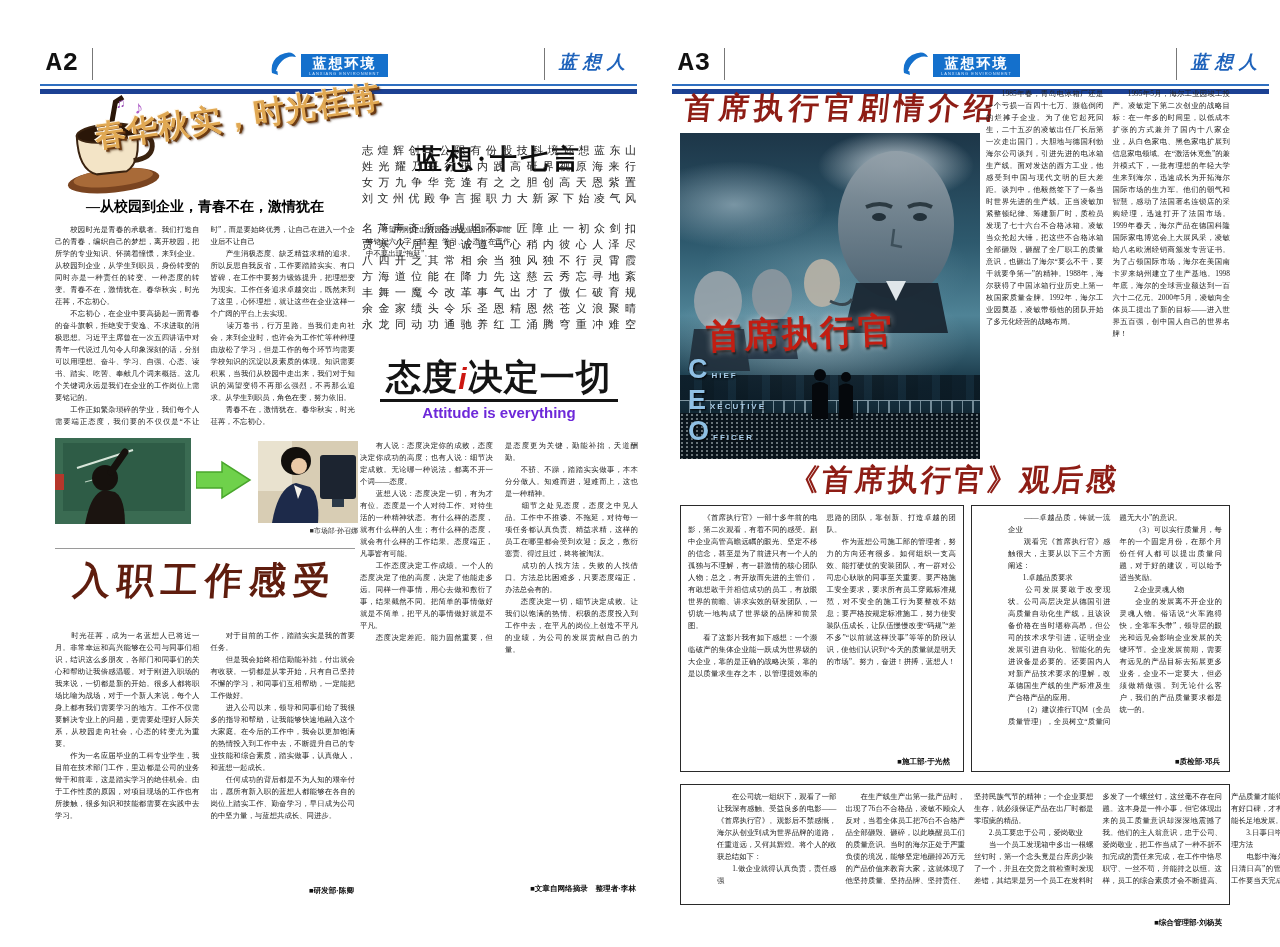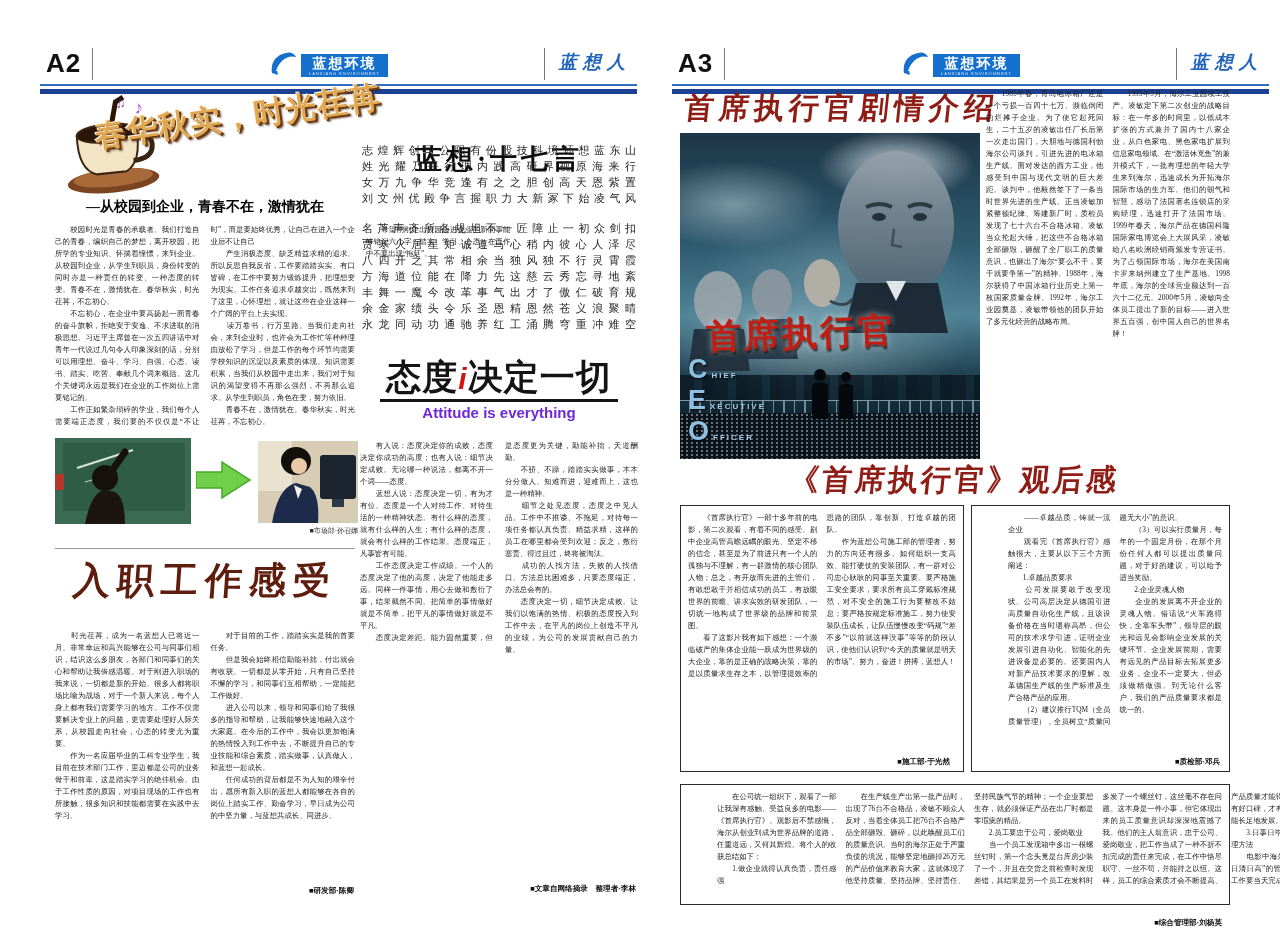--- a/index.html
+++ b/index.html
@@ -3,21 +3,21 @@
 <meta charset="utf-8">
 <style>
   html,body{margin:0;padding:0;background:#fbfbf8;}
   .sheet{position:relative;width:1280px;height:947px;background:#ffffff;overflow:hidden;
          font-family:"Liberation Serif","DejaVu Serif",serif;color:#1c1c1c;}
   .page{position:absolute;top:0;width:600px;height:947px;}
   #pageA2{left:40px;} #pageA3{left:672px;}
 
   
   .hdr{position:absolute;top:46px;left:0;width:597px;height:38px;}
-  .pageno{position:absolute;left:6px;top:2px;font-family:Liberation Sans, sans-serif;
+  .pageno{position:absolute;left:6px;top:2px;font-family:Liberation Mono, monospace;
           font-weight:900;font-size:26px;letter-spacing:1px;color:#111;}
   .hdr-v1{position:absolute;left:52px;top:2px;width:1px;height:32px;background:#777;}
   .hdr-v2{position:absolute;left:504px;top:2px;width:1px;height:32px;background:#777;}
   .brandbox{position:absolute;left:228px;top:4px;height:30px;display:flex;align-items:center;}
   .swoosh{width:30px;height:28px;margin-right:3px;}
   .brand-rect{background:#1470cc;color:#fff;padding:2px 8px 1px 8px;text-align:center;}
   .brand-cn{font-family:"Liberation Sans",sans-serif;font-weight:700;font-size:14px;letter-spacing:2px;line-height:15px;}
   .brand-en{font-size:4px;letter-spacing:1px;line-height:5px;color:#cfe4ff;font-family:"Liberation Sans",sans-serif;}
   .masthead{position:absolute;left:516px;top:4px;width:78px;text-align:center;color:#1f63bb;
             font-size:18px;font-weight:700;font-style:italic;letter-spacing:6px;}

